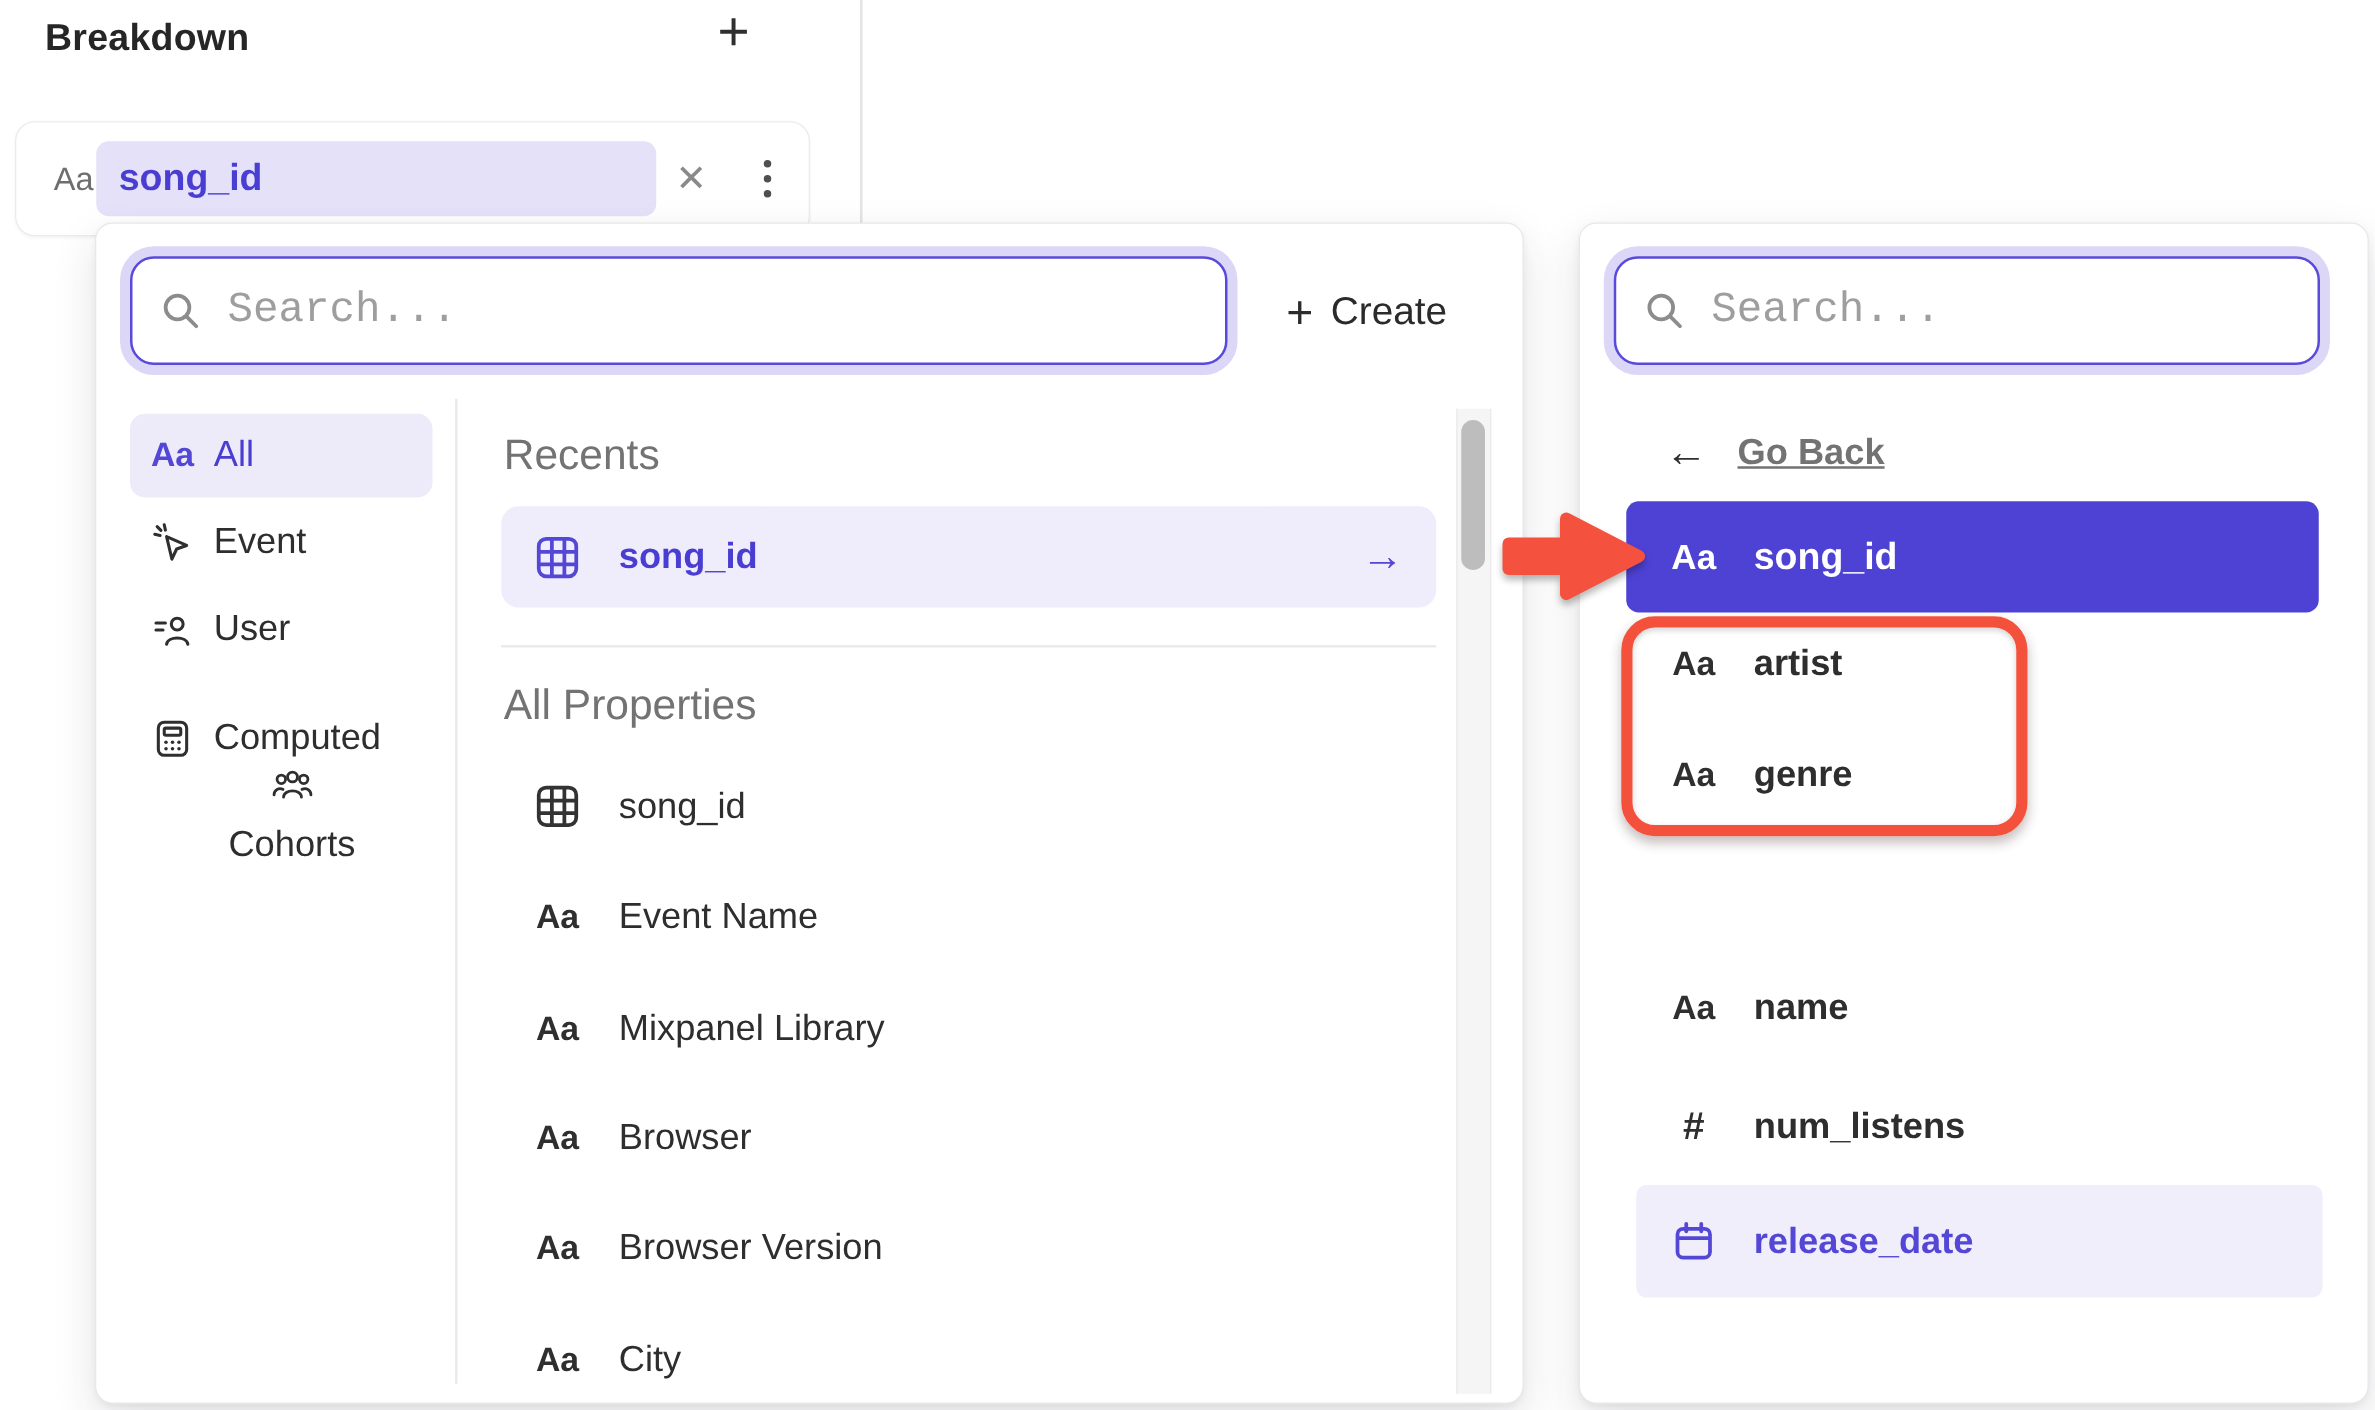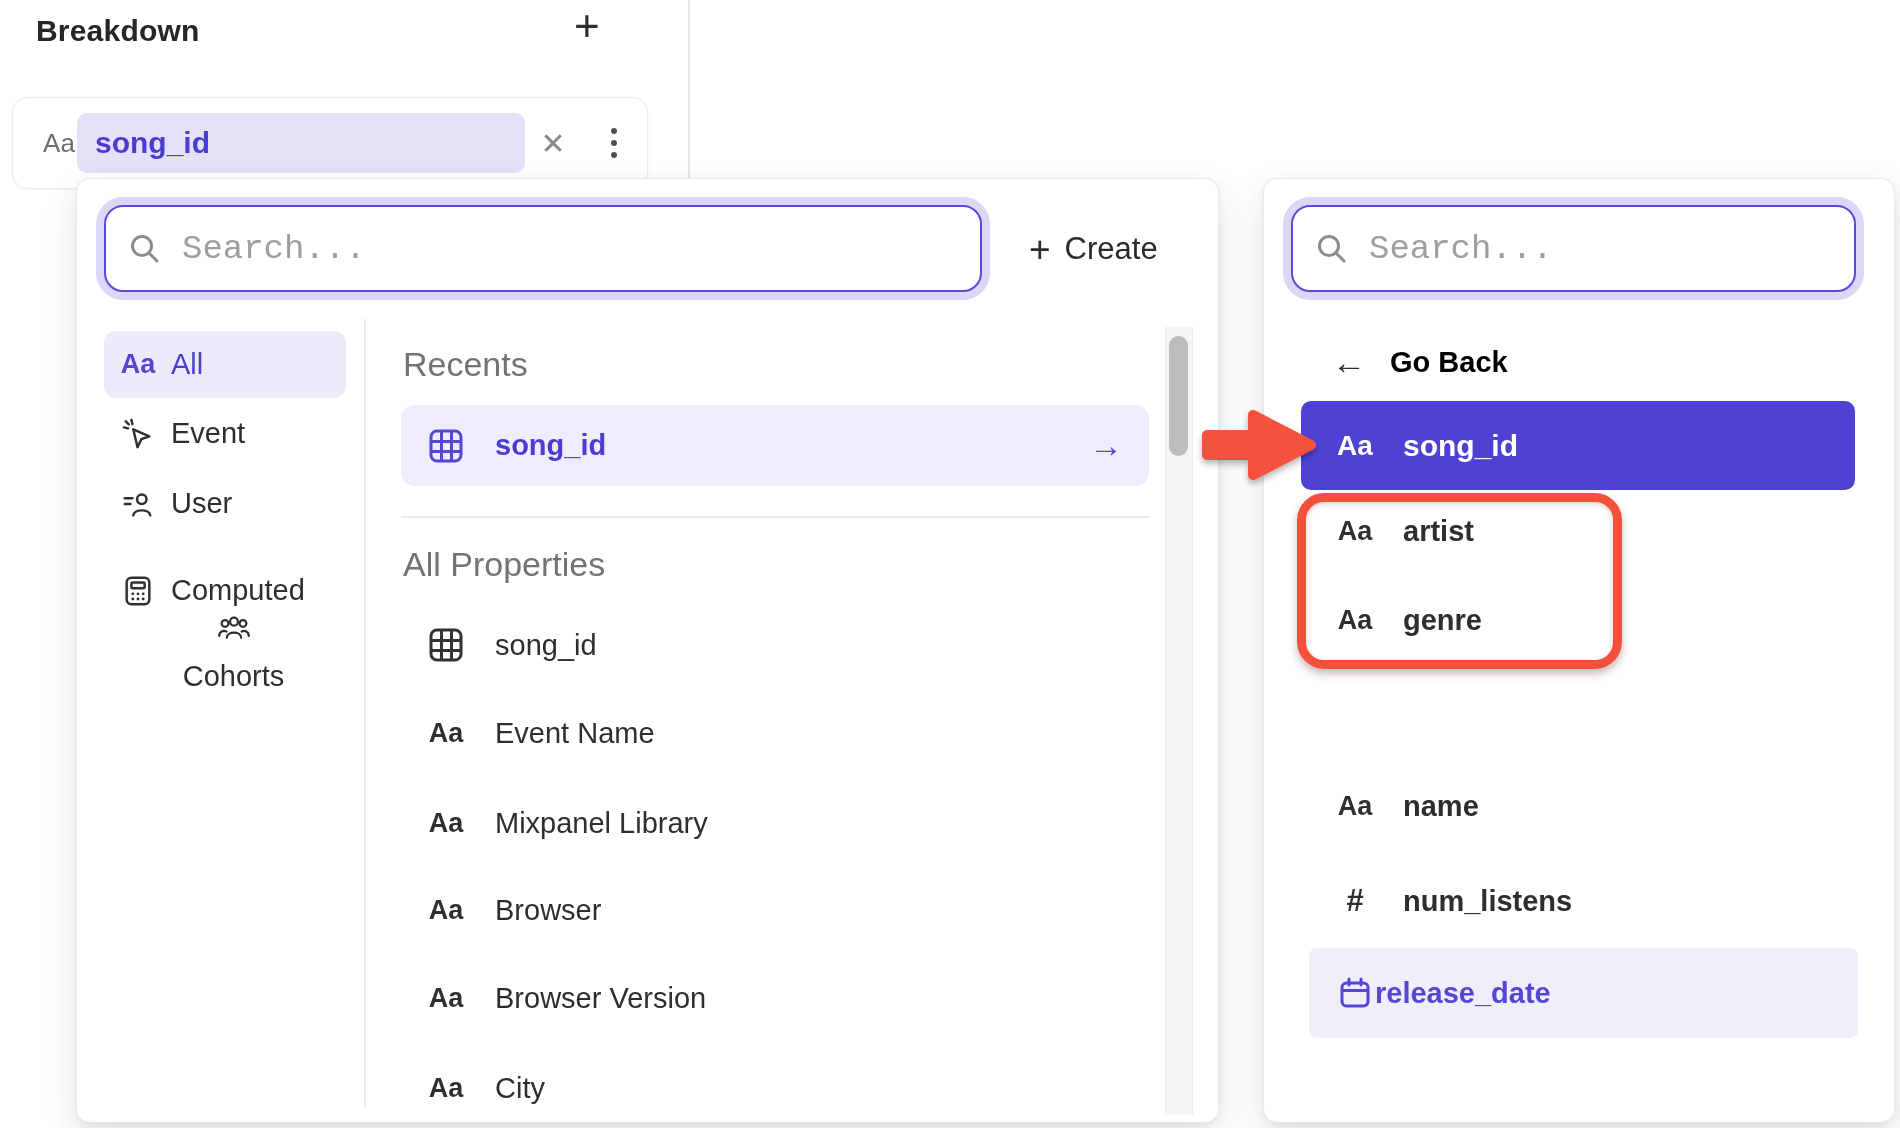--- a/index.html
+++ b/index.html
@@ -53,30 +53,30 @@
     padding:0 26px;box-sizing:border-box;cursor:pointer;border-radius:10px;}
   .p-ic{width:38px;display:flex;justify-content:center;align-items:center;}
   .aa-dark{font-size:27px;font-weight:700;color:#2f2f2f;}
   .p-lbl{font-size:29px;font-weight:500;color:#2e2e2e;}
   .scroll-track{left:1088px;top:148px;width:28px;height:788px;background:#f5f5f5;
     border-left:1.5px solid #eaeaea;border-right:1.5px solid #eaeaea;box-sizing:border-box;}
   .scroll-thumb{left:1092px;top:157px;width:19px;height:120px;border-radius:10px;background:#bdbdbd;cursor:grab;}
   
   .goback{left:68px;top:158px;height:50px;display:flex;align-items:center;gap:24px;cursor:pointer;}
   .goback .arr{font-size:34px;color:#2f2f2f;}
-  .goback .lbl{font-size:29px;font-weight:600;color:#000000;}
+  .goback .lbl{font-size:29px;font-weight:600;color:#737373;text-decoration:underline;}
   .rrow{left:37px;width:554px;height:70px;display:flex;align-items:center;gap:28px;
     padding-left:34px;box-sizing:border-box;cursor:pointer;border-radius:10px;}
   .rrow .lbl{font-size:29px;font-weight:600;color:#2e2e2e;}
   .rrow-sel{left:37px;top:222px;width:554px;height:89px;background:#4e42d5;border-radius:10px;
     display:flex;align-items:center;gap:28px;padding-left:34px;box-sizing:border-box;cursor:pointer;}
   .rrow-sel .aa{font-size:28px;font-weight:700;color:#fff;}
   .rrow-sel .lbl{font-size:30px;font-weight:600;color:#fff;}
   .rrow-hl{left:45px;top:769px;width:549px;height:90px;background:#f1eefb;border-radius:8px;
-    display:flex;align-items:center;padding-left:26px;box-sizing:border-box;cursor:pointer;}
+    display:flex;align-items:center;gap:28px;padding-left:26px;box-sizing:border-box;cursor:pointer;}
   .rrow-hl .lbl{font-size:29px;font-weight:600;color:#5447d6;}
   .r-ic{width:40px;display:flex;justify-content:center;align-items:center;}
   .hash{font-size:31px;font-weight:600;color:#2f2f2f;}
   
   .red-box{left:33px;top:314px;width:307px;height:158px;border:9px solid #f4513d;border-radius:27px;
     box-shadow:0 5px 9px rgba(70,35,35,.30),inset 0 2px 5px rgba(0,0,0,.18);z-index:6;pointer-events:none;}
   .red-arrow{left:1193px;top:403px;width:130px;height:84px;z-index:7;
     filter:drop-shadow(0 4px 3px rgba(0,0,0,.28));}
 </style>
 </head>

